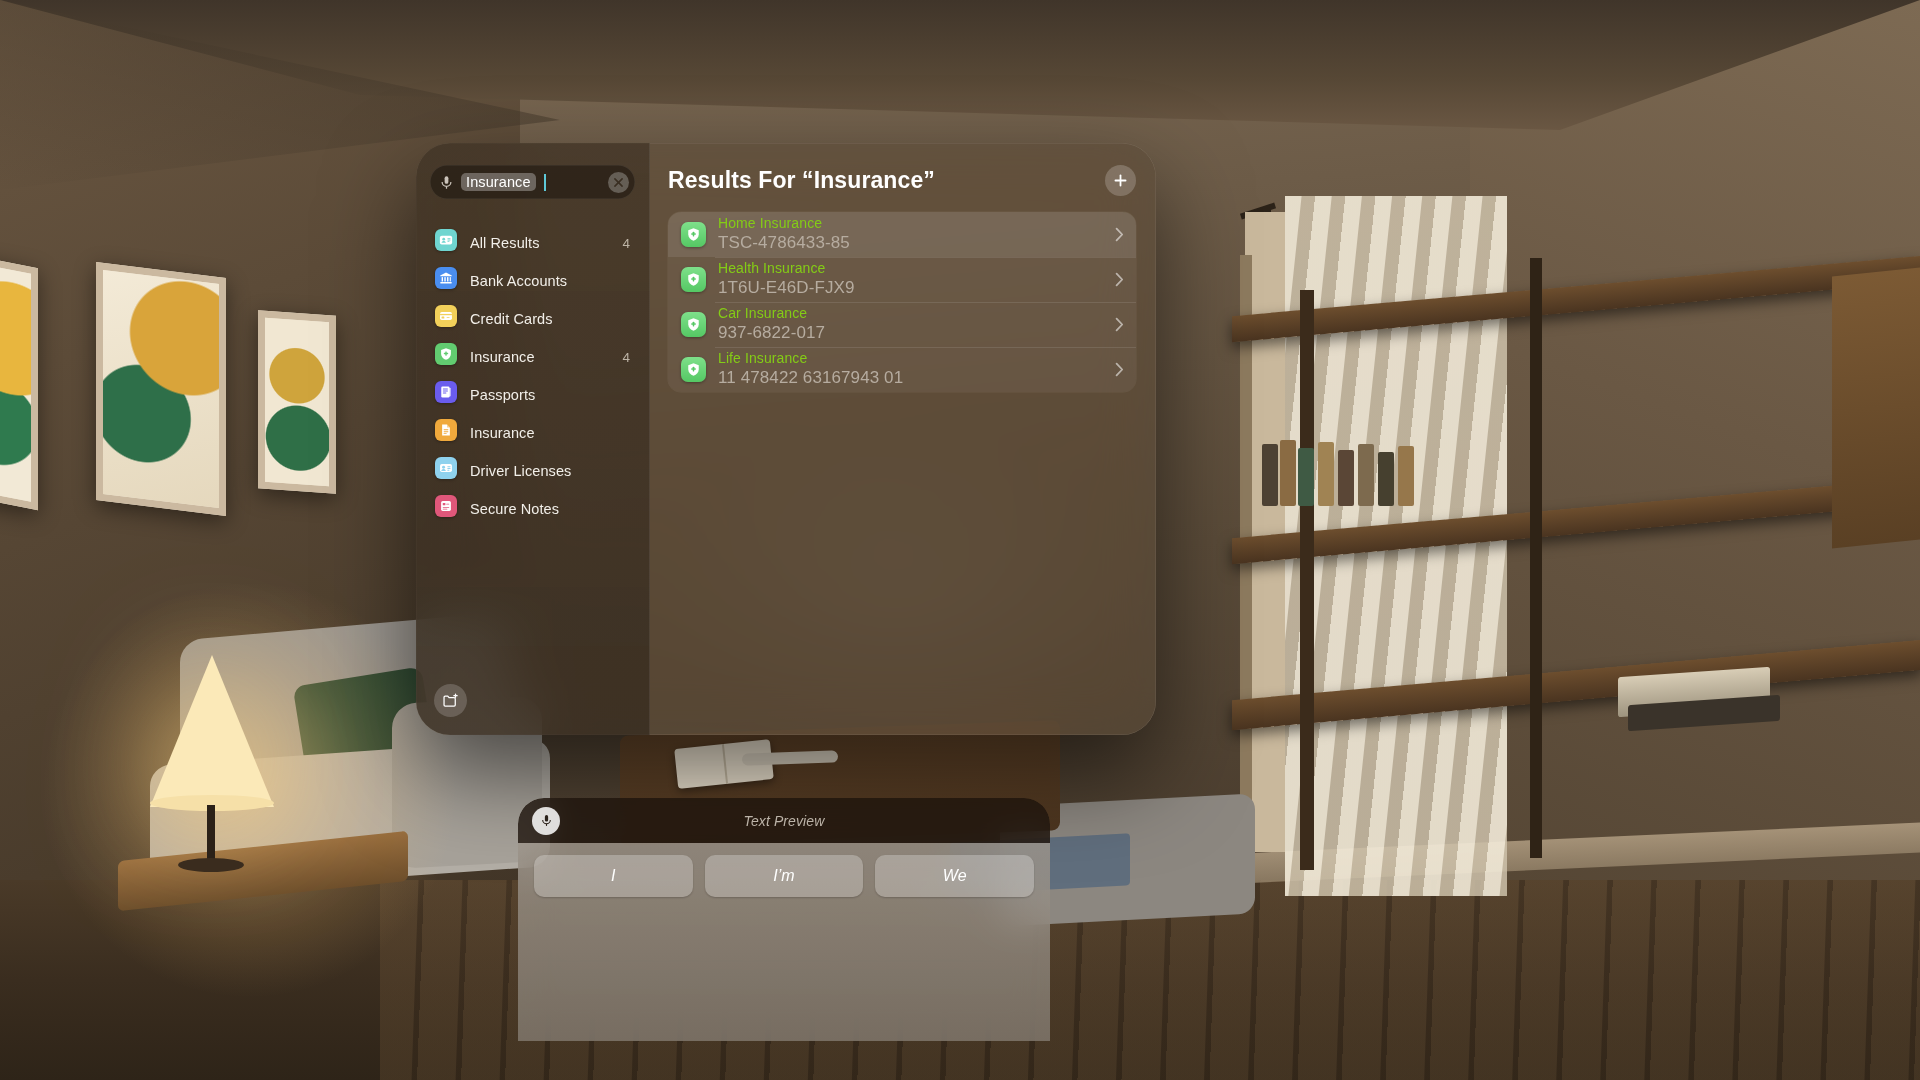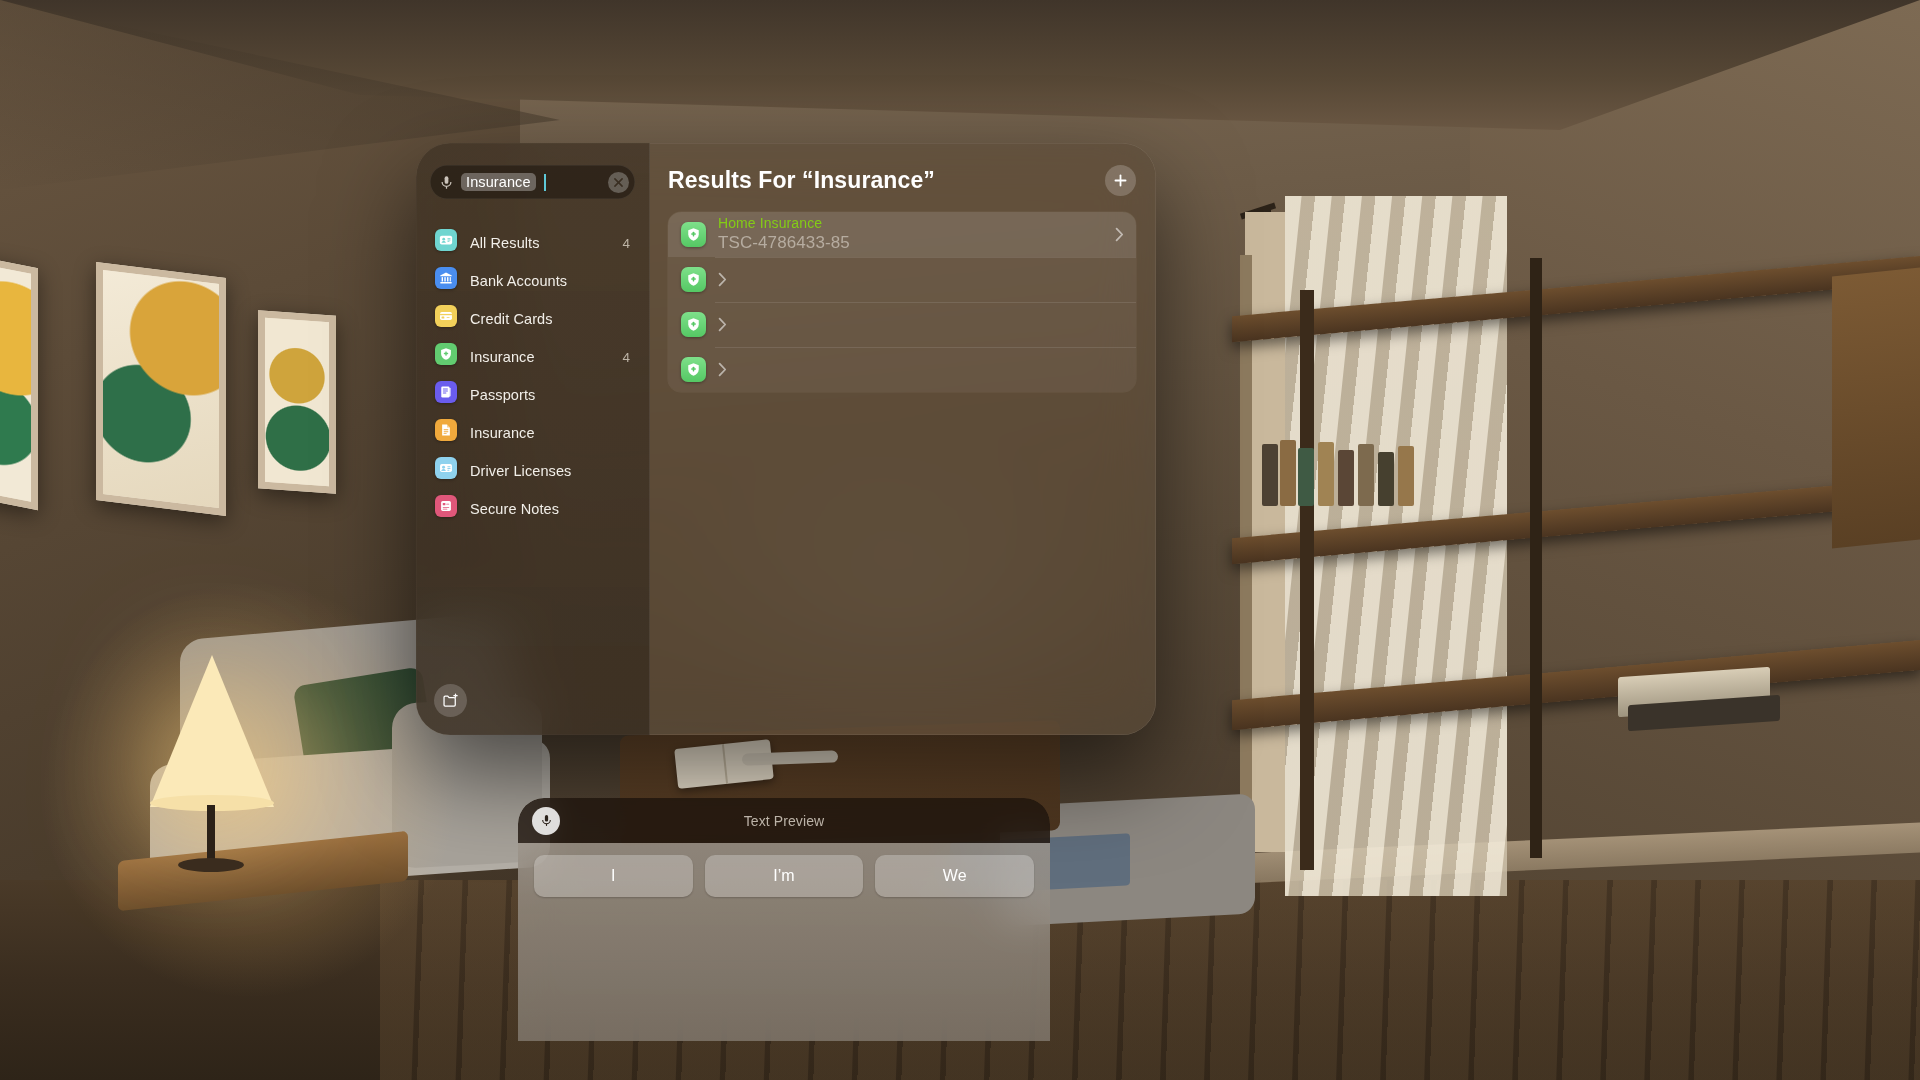--- a/index.html
+++ b/index.html
@@ -228,21 +228,21 @@
   }
   .res-ico svg { width: 15px; height: 15px; }
   .res-text { flex: 1; min-width: 0; }
   .res-name { color: #84cc16; font-size: 14px; line-height: 1.25; letter-spacing: .1px; }
   .res-sub  { color: #b6aca0; font-size: 17px; line-height: 1.3; letter-spacing: .1px; }
   .chev { width: 9px; height: 15px; flex: none; opacity: .55; }
 
   
   #kbd {
     position: absolute; left: 518px; top: 798px; width: 532px; height: 243px;
-    border-radius: 26px 26px 0 0; overflow: hidden;
+    border-radius: 26px 26px 0 0; overflow: hidden; font-style: italic;
   }
   .kbd-preview {
     height: 45px; background: rgba(30,20,12,.80);
     display: flex; align-items: center; padding: 0 14px; position: relative;
     backdrop-filter: blur(14px); -webkit-backdrop-filter: blur(14px);
   }
   .kbd-mic {
     width: 28px; height: 28px; border-radius: 50%; flex: none;
     background: rgba(255,255,255,.85);
     display: flex; align-items: center; justify-content: center;
@@ -524,49 +524,61 @@
       </div>
 
       <div class="res-row">
         <span class="res-ico">
           <svg viewBox="0 0 16 16">
             <path d="M8 1.3 13.6 3.4v4.3c0 3.4-2.3 5.9-5.6 7-3.3-1.1-5.6-3.6-5.6-7V3.4z" fill="#fff"></path>
             <rect x="7.2" y="5" width="1.6" height="5" rx=".5" fill="#55c864"></rect>
             <rect x="5.5" y="6.7" width="5" height="1.6" rx=".5" fill="#55c864"></rect>
           </svg>
         </span>
+        <span class="res-text">
+          <span class="res-name" style="display:block">Health Insurance</span>
+          <span class="res-sub" style="display:block">1T6U-E46D-FJX9</span>
+        </span>
         <span class="chev">
           <svg viewBox="0 0 9 15" fill="none" stroke="#fff" stroke-width="1.8" stroke-linecap="round" stroke-linejoin="round">
               <polyline points="1.6,1.6 7.2,7.5 1.6,13.4"></polyline>
             </svg>
         </span>
       </div>
 
       <div class="res-row">
         <span class="res-ico">
           <svg viewBox="0 0 16 16">
             <path d="M8 1.3 13.6 3.4v4.3c0 3.4-2.3 5.9-5.6 7-3.3-1.1-5.6-3.6-5.6-7V3.4z" fill="#fff"></path>
             <rect x="7.2" y="5" width="1.6" height="5" rx=".5" fill="#55c864"></rect>
             <rect x="5.5" y="6.7" width="5" height="1.6" rx=".5" fill="#55c864"></rect>
           </svg>
         </span>
+        <span class="res-text">
+          <span class="res-name" style="display:block">Car Insurance</span>
+          <span class="res-sub" style="display:block">937-6822-017</span>
+        </span>
         <span class="chev">
           <svg viewBox="0 0 9 15" fill="none" stroke="#fff" stroke-width="1.8" stroke-linecap="round" stroke-linejoin="round">
               <polyline points="1.6,1.6 7.2,7.5 1.6,13.4"></polyline>
             </svg>
         </span>
       </div>
 
       <div class="res-row">
         <span class="res-ico">
           <svg viewBox="0 0 16 16">
             <path d="M8 1.3 13.6 3.4v4.3c0 3.4-2.3 5.9-5.6 7-3.3-1.1-5.6-3.6-5.6-7V3.4z" fill="#fff"></path>
             <rect x="7.2" y="5" width="1.6" height="5" rx=".5" fill="#55c864"></rect>
             <rect x="5.5" y="6.7" width="5" height="1.6" rx=".5" fill="#55c864"></rect>
           </svg>
+        </span>
+        <span class="res-text">
+          <span class="res-name" style="display:block">Life Insurance</span>
+          <span class="res-sub" style="display:block">11 478422 63167943 01</span>
         </span>
         <span class="chev">
           <svg viewBox="0 0 9 15" fill="none" stroke="#fff" stroke-width="1.8" stroke-linecap="round" stroke-linejoin="round">
               <polyline points="1.6,1.6 7.2,7.5 1.6,13.4"></polyline>
             </svg>
         </span>
       </div>
 
     </div>
   </div>

